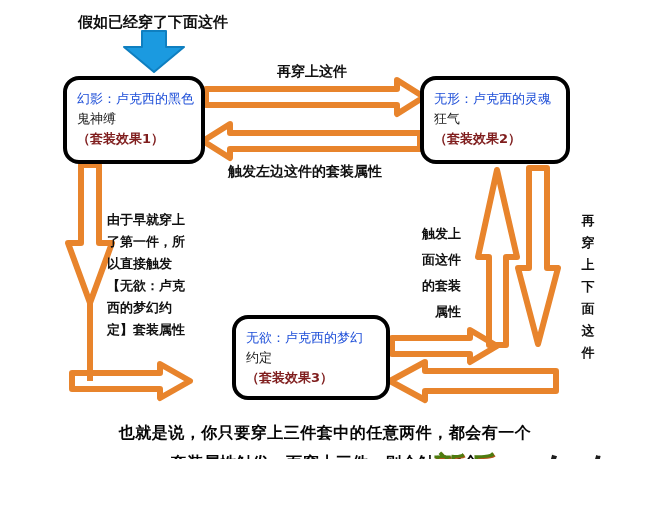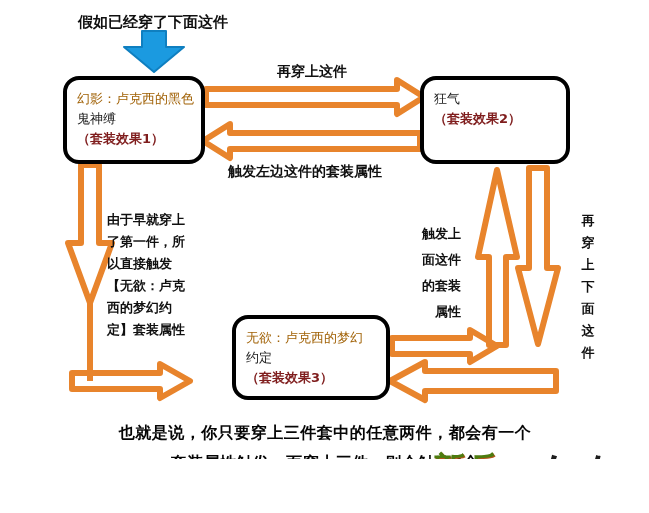--- a/index.html
+++ b/index.html
@@ -19,21 +19,21 @@
   
   .item-box {
     position: absolute;
     border: 4px solid #000000;
     border-radius: 16px;
     background: #ffffff;
     box-sizing: border-box;
     padding: 9px 10px 6px 10px;
   }
   .item-title {
-    color: #a16207;
+    color: #1d4ed8;
     font-size: 13px;
     line-height: 20px;
     white-space: nowrap;
     font-weight: 400;
   }
   .item-title2 {
     color: #1a1a1a;
     font-size: 13px;
     line-height: 20px;
     white-space: nowrap;
@@ -128,20 +128,21 @@
 
   <div class="note" style="left:78px; top:14px; font-size:15px;">假如已经穿了下面这件</div>
 
   <div class="item-box" style="left:63px; top:76px; width:142px; height:88px;">
     <div class="item-title">幻影：卢克西的黑色</div>
     <div class="item-title2">鬼神缚</div>
     <div class="set-effect">（套装效果1）</div>
   </div>
 
   <div class="item-box" style="left:420px; top:76px; width:150px; height:88px;">
+    <div class="item-title">无形：卢克西的灵魂</div>
     <div class="item-title2">狂气</div>
     <div class="set-effect">（套装效果2）</div>
   </div>
 
   <div class="item-box" style="left:232px; top:315px; width:158px; height:85px;">
     <div class="item-title">无欲：卢克西的梦幻</div>
     <div class="item-title2">约定</div>
     <div class="set-effect">（套装效果3）</div>
   </div>
 

